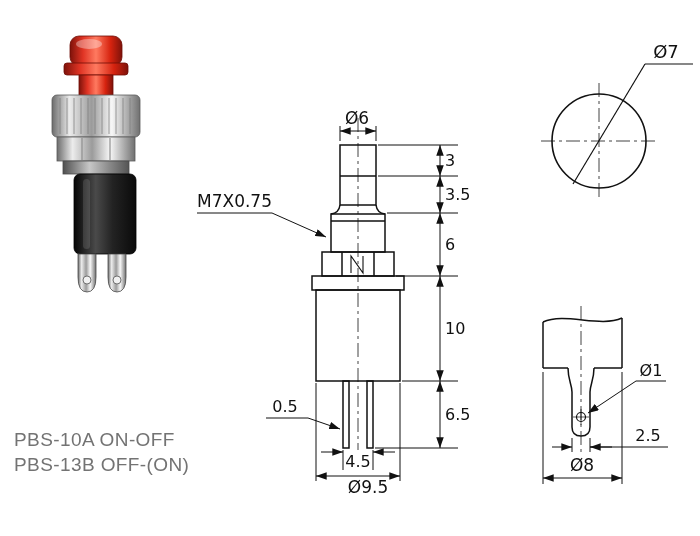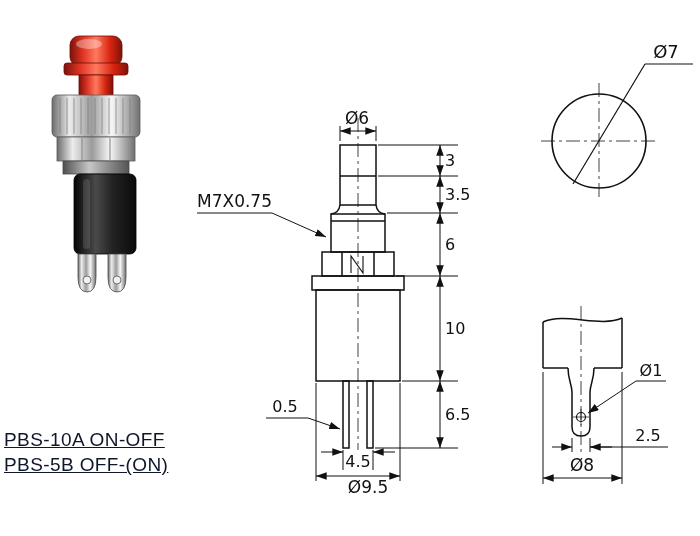--- a/index.html
+++ b/index.html
@@ -6,22 +6,22 @@
   .canvas{
     position:relative;width:700px;height:536px;background:#ffffff;
     font-family:"Liberation Sans","DejaVu Sans",sans-serif;overflow:hidden;
   }
   svg{position:absolute;left:0;top:0;}
   svg text{font-family:"DejaVu Sans","Liberation Sans",sans-serif;fill:#111;}
   .dim{font-size:16px;}
   .dim-big{font-size:17px;}
   .dim-hole{font-size:18px;}
   .product-text{
-    position:absolute;left:4px;top:427px;color:#0f172a;
-    font-size:19px;line-height:1.32;letter-spacing:.4px;white-space:nowrap;text-decoration:underline;
+    position:absolute;left:14px;top:427px;color:#737373;
+    font-size:19px;line-height:1.32;letter-spacing:.4px;white-space:nowrap;
   }
 </style>
 </head>
 <body>
 
 <div class="canvas">
 
   <svg width="700" height="536" viewBox="0 0 700 536">
     <defs>
       <marker id="arr" viewBox="0 0 10 7" refX="10" refY="3.5" markerWidth="11" markerHeight="7.5" orient="auto-start-reverse">
@@ -175,16 +175,16 @@
       <text class="dim-big" x="368" y="493" text-anchor="middle">Ø9.5</text>
       <text class="dim-hole" x="666" y="58" text-anchor="middle">Ø7</text>
       <text class="dim" x="651" y="376" text-anchor="middle">Ø1</text>
       <text class="dim" x="648" y="441" text-anchor="middle">2.5</text>
       <text class="dim-big" x="582" y="471" text-anchor="middle">Ø8</text>
     </g>
   </svg>
 
   <div class="product-text">
     <div>PBS-10A ON-OFF</div>
-    <div>PBS-5B OFF-(ON)</div>
+    <div>PBS-13B OFF-(ON)</div>
   </div>
 
 </div>
 
 </body></html>

